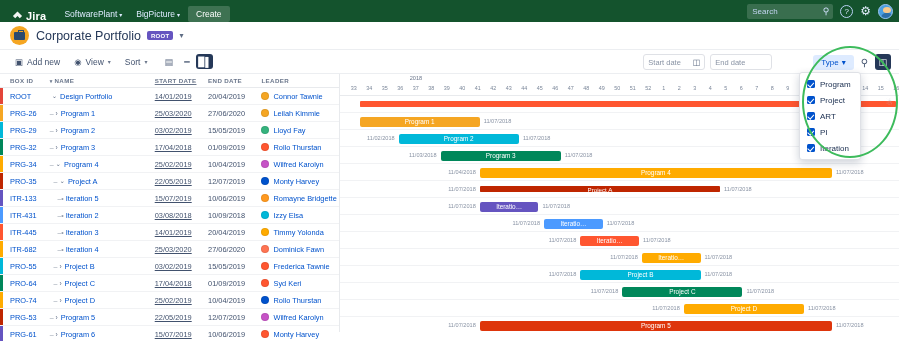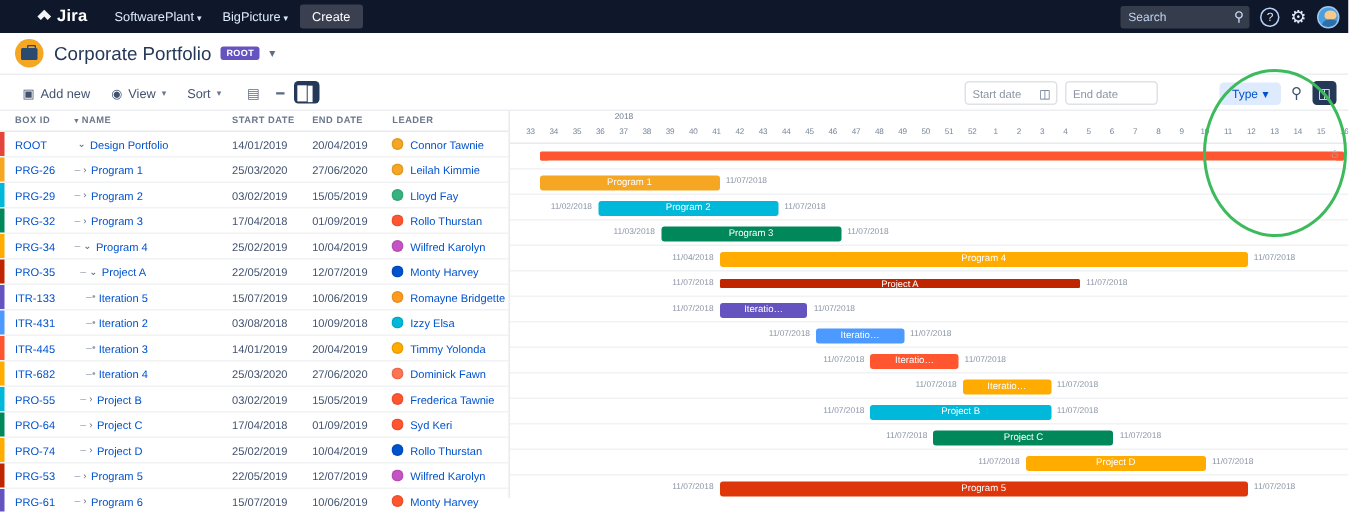--- a/index.html
+++ b/index.html
@@ -5,23 +5,23 @@
   * { box-sizing: border-box; margin: 0; padding: 0; }
   html, body {
     width: 899px; height: 341px;
     font-family: "Liberation Sans", sans-serif;
     background: #ffffff;
     overflow: hidden;
   }
 
   
   .jira-bar {
-    height: 22px; background: #0f172a;
-    display: flex; align-items: center;
-    padding: 0 24px; position: relative;
+    height: 22px; background: #14532d;
+    display: flex; align-items: flex-end;
+    padding: 0 12px; position: relative;
   }
   .jira-logo {
     display: flex; align-items: center; gap: 3px;
     color: #ffffff; font-size: 11px; font-weight: bold;
     letter-spacing: .2px;
   }
   .jira-logo svg { display:block; }
   .jira-nav { display: flex; align-items: center; margin-left: 12px; gap: 2px; }
   .jira-nav-item {
     color: #deebff; font-size: 8.5px; padding: 3px 6px;
@@ -187,21 +187,21 @@
     height: 14px; display: flex; align-items: center;
     border-bottom: 1px solid #e8eaed; padding-left: 4px;
   }
   .gh {
     font-size: 6.2px; color: #6b778c; font-weight: bold;
     letter-spacing: .35px; text-transform: uppercase;
   }
   .gh-caret { font-size:5px; margin-right:2px; color:#6b778c; }
   .c-id    { width: 52px; padding-left: 6px; }
   .c-name  { width: 122px; display:flex; align-items:center; }
-  .c-start { width: 62px; }
+  .c-start { width: 62px; text-decoration: underline; }
   .c-end   { width: 62px; }
   .c-lead  { width: 90px; }
 
   .row {
     height: 17px; display: flex; align-items: center;
     border-bottom: 1px solid #f1f2f4; position: relative;
     padding-left: 4px;
   }
   .row-color {
     position:absolute; left:0; top:0; width:3px; height:100%;
@@ -326,20 +326,42 @@
       <span>End date</span>
     </div>
     <div class="type-btn">
       <span>Type</span>
       <span>▾</span>
     </div>
     <span class="mag-ic">⚲</span>
     <div class="cal-btn">◫</div>
   </div>
 
+  <div class="type-menu">
+    <div class="type-item">
+      <span class="chk"></span>
+      <span>Program</span>
+    </div>
+    <div class="type-item">
+      <span class="chk"></span>
+      <span>Project</span>
+    </div>
+    <div class="type-item">
+      <span class="chk"></span>
+      <span>ART</span>
+    </div>
+    <div class="type-item">
+      <span class="chk"></span>
+      <span>PI</span>
+    </div>
+    <div class="type-item">
+      <span class="chk"></span>
+      <span>Iteration</span>
+    </div>
+  </div>
 </div>
 
 <div class="main">
 
   <div class="grid-pane">
     <div class="grid-head">
       <div class="gh c-id">BOX ID</div>
       <div class="gh c-name">
         <span class="gh-caret">▾</span>
         <span>NAME</span>

